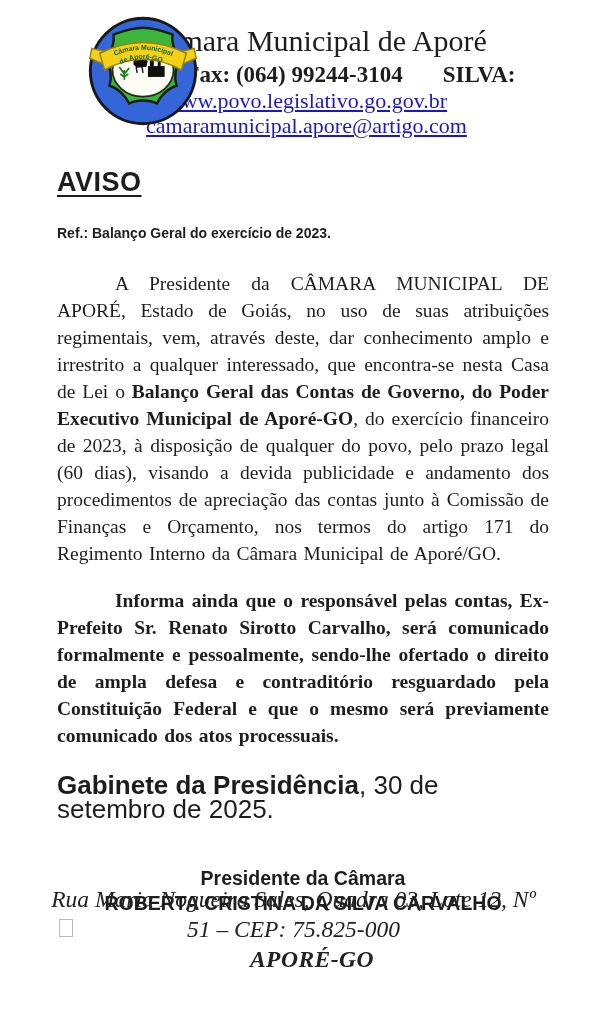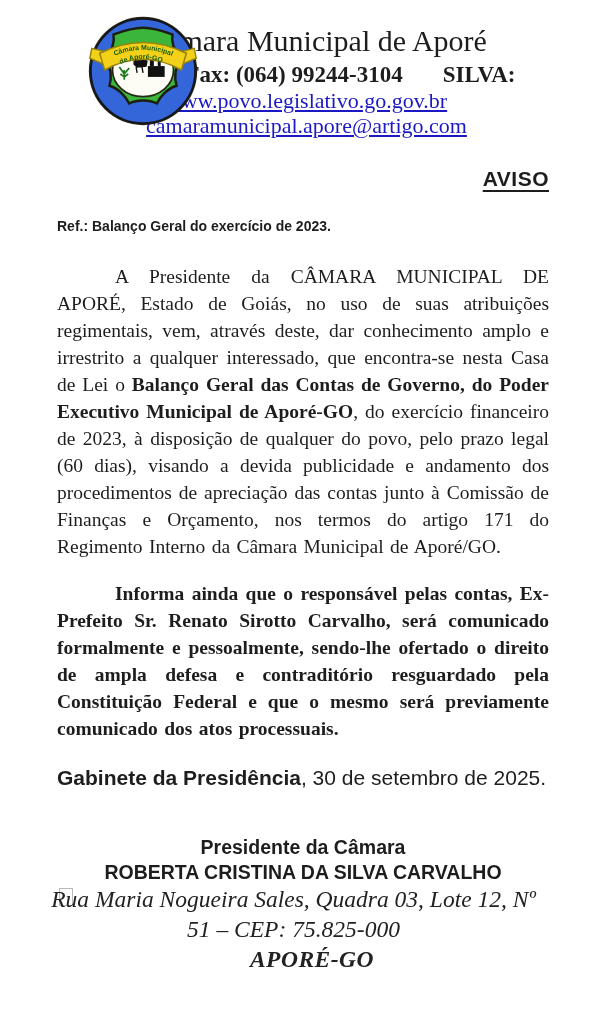--- a/index.html
+++ b/index.html
@@ -10,25 +10,25 @@
   .letterhead{position:relative;padding-top:24px;text-align:center;}
   .logo{position:absolute;left:78px;top:14px;width:130px;height:114px;z-index:3;}
   .org-title{font-family:"Liberation Serif",serif;font-size:30px;line-height:34px;margin-left:30px;white-space:nowrap;position:relative;z-index:1;}
   .fax-line{font-family:"Liberation Serif",serif;font-weight:bold;font-size:23px;line-height:27px;margin-top:3px;margin-left:98px;display:flex;justify-content:center;gap:40px;white-space:nowrap;}
   .cnpj-line{font-family:"Liberation Serif",serif;font-weight:bold;font-size:23px;line-height:26px;margin-left:58px;}
   .link-line{font-family:"Liberation Serif",serif;font-size:22px;line-height:25px;margin-left:10px;}
   .link-line a{color:#1c19c4;text-decoration:underline;cursor:pointer;}
 
   
   .content{padding:0 54px 0 57px;}
-  .aviso{font-size:21px;font-weight:bold;text-align:right;letter-spacing:.5px;margin:29px 0 0 0;text-decoration:underline;text-decoration-thickness:2px;text-underline-offset:4px;}
+  .aviso{font-size:27px;font-weight:bold;text-align:left;letter-spacing:.5px;margin:29px 0 0 0;text-decoration:underline;text-decoration-thickness:2px;text-underline-offset:4px;}
   .ref{font-size:14px;font-weight:bold;margin:23px 0 0 0;line-height:24px;}
   .para{font-size:19.5px;line-height:27px;text-align:justify;text-indent:58px;margin:25px 0 0 0;word-spacing:1.5px;font-family:Liberation Serif, serif;}
   .para.second{margin-top:20px;font-weight:bold;}
-  .dateline{font-size:21px;line-height:24px;margin:24px 0 0 0;}
+  .dateline{font-size:26px;line-height:24px;margin:24px 0 0 0;}
   .dateline b{font-weight:bold;}
   .signature{margin-top:45px;text-align:center;font-weight:bold;font-size:19.5px;line-height:25px;}
   .tofu{display:inline-block;width:12px;height:16px;border:1.5px solid #b9b9b9;margin:3px 0 0 2px;}
 
   
   .doc-footer{position:absolute;left:0;right:16px;top:884px;text-align:center;font-family:"Liberation Serif",serif;font-style:italic;font-size:23.5px;line-height:30px;color:#222;}
   .addr{padding:0 42px;}
   .city{font-weight:bold;letter-spacing:.5px;padding-left:37px;}
 </style>
 </head>

